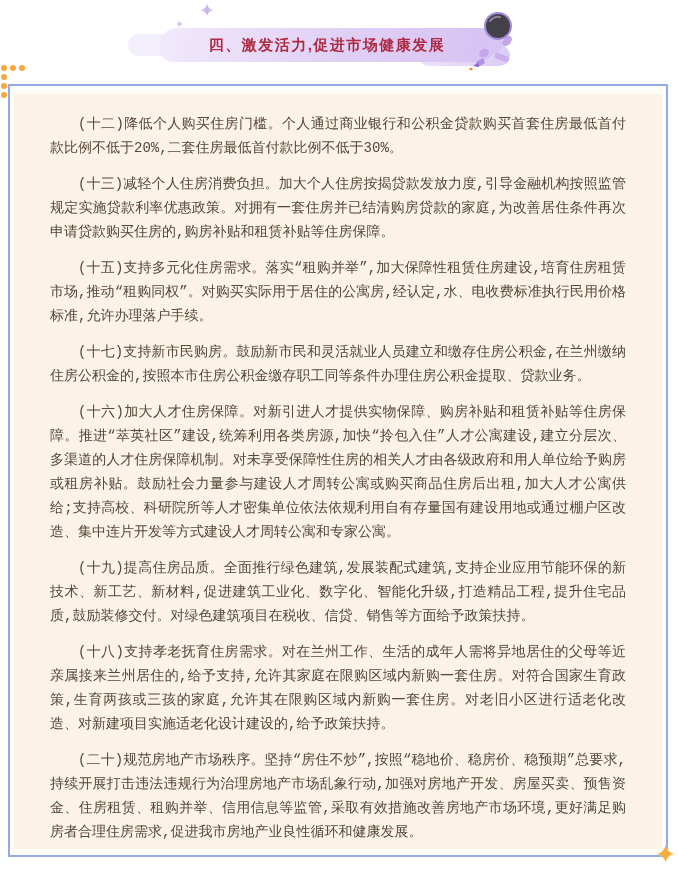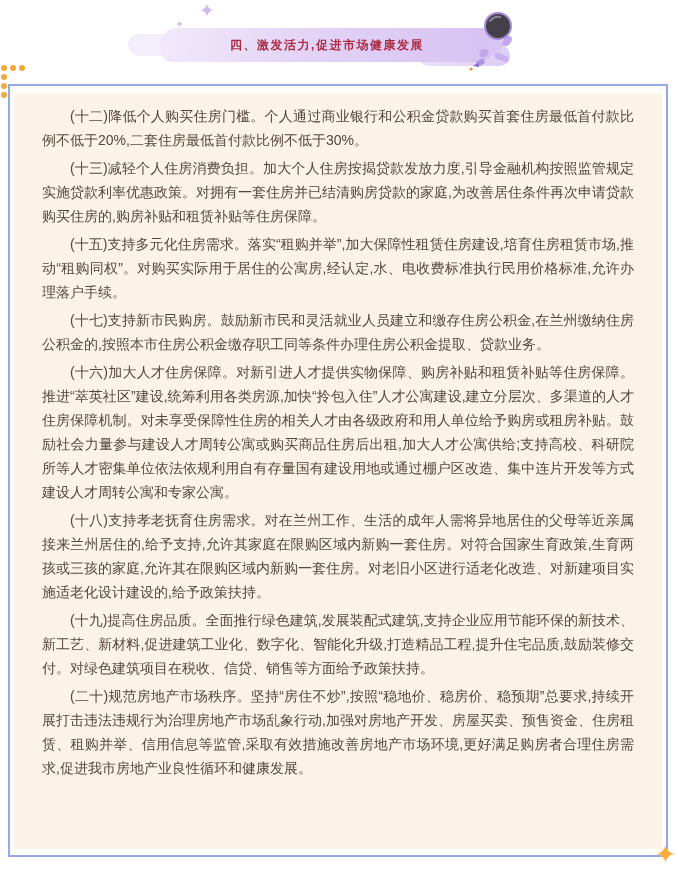--- a/index.html
+++ b/index.html
@@ -19,38 +19,38 @@
     background:linear-gradient(90deg,#ece1f9,#dccdf4);
   }
   .banner{
     position:absolute;left:160px;top:28px;width:334px;height:34px;
     border-radius:17px 13px 15px 13px;
     background:linear-gradient(97deg,#f1e9fb 0%,#e3d3f6 45%,#d6c2f2 100%);
   }
   .banner-title{
     position:absolute;left:160px;top:28px;width:334px;height:34px;line-height:34px;
     margin:0;text-align:center;
-    font-size:12px;font-weight:bold;letter-spacing:1.5px;color:#ad2b42;
+    font-size:15px;font-weight:bold;letter-spacing:1.5px;color:#ad2b42;
   }
   .sparkle{position:absolute;color:#cdb9ee;line-height:1;}
   .sparkle.s1{left:199px;top:1px;font-size:19px;}
   .sparkle.s2{left:175px;top:19px;font-size:11px;color:#d8c6f2;}
   .astronaut{position:absolute;left:466px;top:6px;}
   
   .content-box{
     position:absolute;left:8px;top:84px;width:660px;height:773px;
     box-sizing:border-box;border:2px solid #95a9e6;background:#fffdf8;
   }
   .content-inner{
     position:absolute;left:4px;top:8px;right:4px;bottom:6px;
     background:#fbf4e6;box-sizing:border-box;padding:6px 24px;
   }
   .content-inner p{
-    margin:4px;font-size:14px;line-height:24px;color:#55463a;
-    text-align:justify;text-indent:2em;
+    margin:12px;font-size:14px;line-height:24px;color:#55463a;
+    text-align:justify;text-indent:2em;font-family:Liberation Mono, monospace;
   }
   
   .dot{position:absolute;width:6px;height:6px;border-radius:50%;background:#f6a83e;}
   .dot.d1{left:1px;top:65px;}  .dot.d2{left:10px;top:65px;} .dot.d3{left:19px;top:65px;}
   .dot.d4{left:1px;top:74px;}  .dot.d5{left:1px;top:83px;}  .dot.d6{left:1px;top:92px;}
   .corner-star{
     position:absolute;left:655px;top:842px;font-size:25px;line-height:1;
     color:#f5ad3c;text-shadow:0 0 2px #fbd48a;
   }
 </style>
@@ -84,19 +84,19 @@
 <span class="dot d5"></span>
 <span class="dot d6"></span>
 
 <div class="content-box">
   <div class="content-inner">
     <p>(十二)降低个人购买住房门槛。个人通过商业银行和公积金贷款购买首套住房最低首付款比例不低于20%,二套住房最低首付款比例不低于30%。</p>
     <p>(十三)减轻个人住房消费负担。加大个人住房按揭贷款发放力度,引导金融机构按照监管规定实施贷款利率优惠政策。对拥有一套住房并已结清购房贷款的家庭,为改善居住条件再次申请贷款购买住房的,购房补贴和租赁补贴等住房保障。</p>
     <p>(十五)支持多元化住房需求。落实“租购并举”,加大保障性租赁住房建设,培育住房租赁市场,推动“租购同权”。对购买实际用于居住的公寓房,经认定,水、电收费标准执行民用价格标准,允许办理落户手续。</p>
     <p>(十七)支持新市民购房。鼓励新市民和灵活就业人员建立和缴存住房公积金,在兰州缴纳住房公积金的,按照本市住房公积金缴存职工同等条件办理住房公积金提取、贷款业务。</p>
     <p>(十六)加大人才住房保障。对新引进人才提供实物保障、购房补贴和租赁补贴等住房保障。推进“萃英社区”建设,统筹利用各类房源,加快“拎包入住”人才公寓建设,建立分层次、多渠道的人才住房保障机制。对未享受保障性住房的相关人才由各级政府和用人单位给予购房或租房补贴。鼓励社会力量参与建设人才周转公寓或购买商品住房后出租,加大人才公寓供给;支持高校、科研院所等人才密集单位依法依规利用自有存量国有建设用地或通过棚户区改造、集中连片开发等方式建设人才周转公寓和专家公寓。</p>
+    <p>(十九)提高住房品质。全面推行绿色建筑,发展装配式建筑,支持企业应用节能环保的新技术、新工艺、新材料,促进建筑工业化、数字化、智能化升级,打造精品工程,提升住宅品质,鼓励装修交付。对绿色建筑项目在税收、信贷、销售等方面给予政策扶持。</p>
     <p>(十八)支持孝老抚育住房需求。对在兰州工作、生活的成年人需将异地居住的父母等近亲属接来兰州居住的,给予支持,允许其家庭在限购区域内新购一套住房。对符合国家生育政策,生育两孩或三孩的家庭,允许其在限购区域内新购一套住房。对老旧小区进行适老化改造、对新建项目实施适老化设计建设的,给予政策扶持。</p>
-    <p>(十九)提高住房品质。全面推行绿色建筑,发展装配式建筑,支持企业应用节能环保的新技术、新工艺、新材料,促进建筑工业化、数字化、智能化升级,打造精品工程,提升住宅品质,鼓励装修交付。对绿色建筑项目在税收、信贷、销售等方面给予政策扶持。</p>
     <p>(二十)规范房地产市场秩序。坚持“房住不炒”,按照“稳地价、稳房价、稳预期”总要求,持续开展打击违法违规行为治理房地产市场乱象行动,加强对房地产开发、房屋买卖、预售资金、住房租赁、租购并举、信用信息等监管,采取有效措施改善房地产市场环境,更好满足购房者合理住房需求,促进我市房地产业良性循环和健康发展。</p>
   </div>
 </div>
 
 <span class="corner-star">✦</span>
 
 </body></html>

